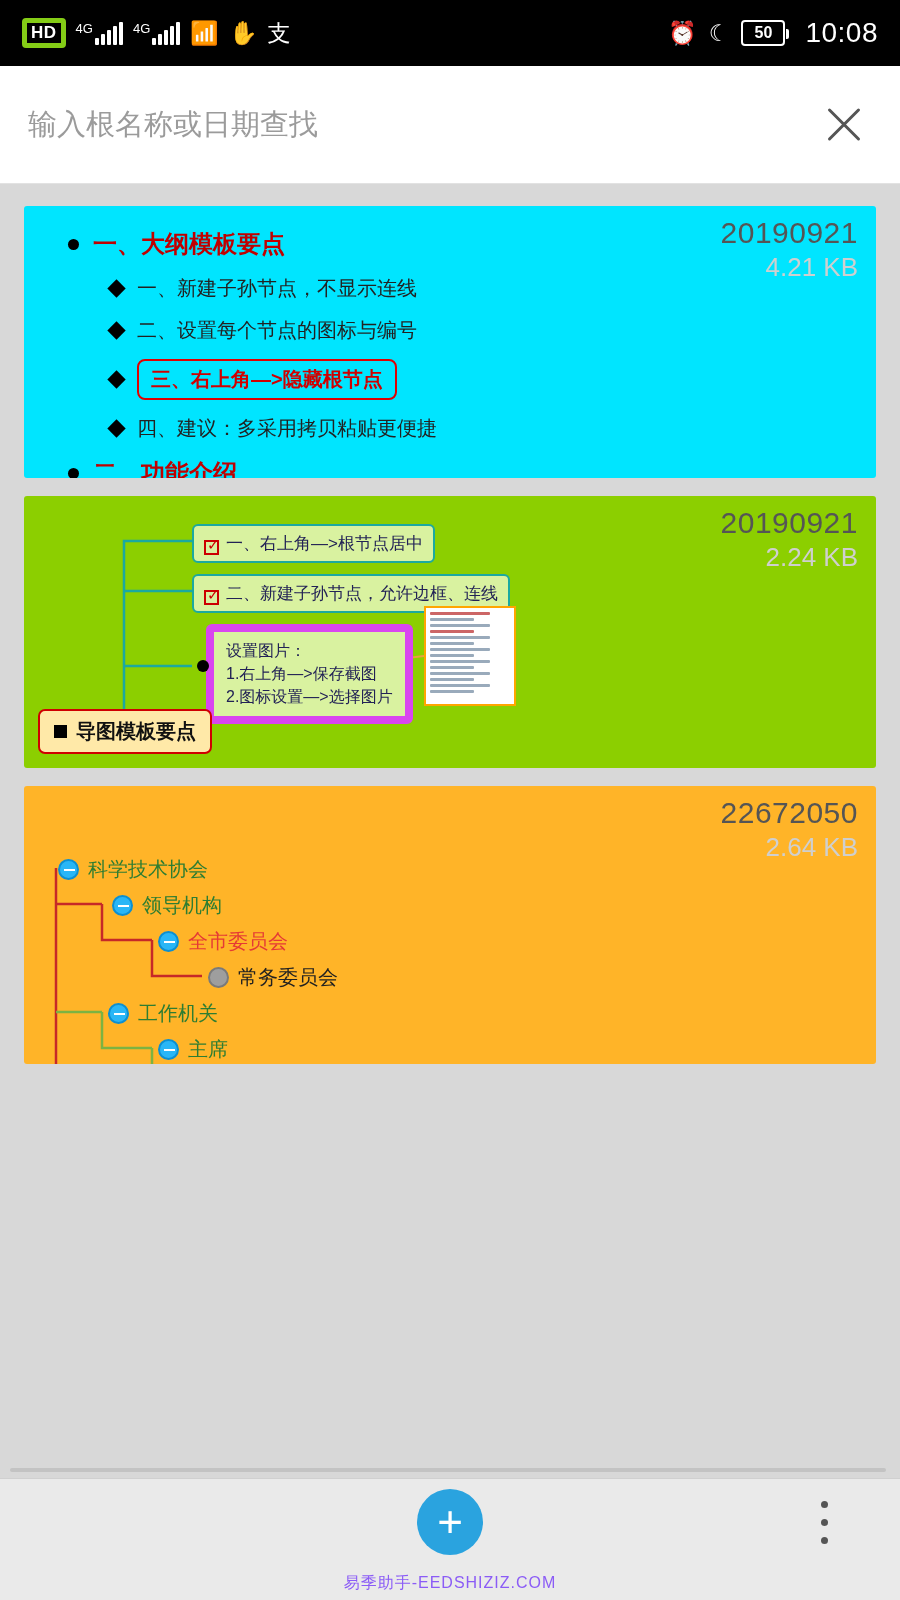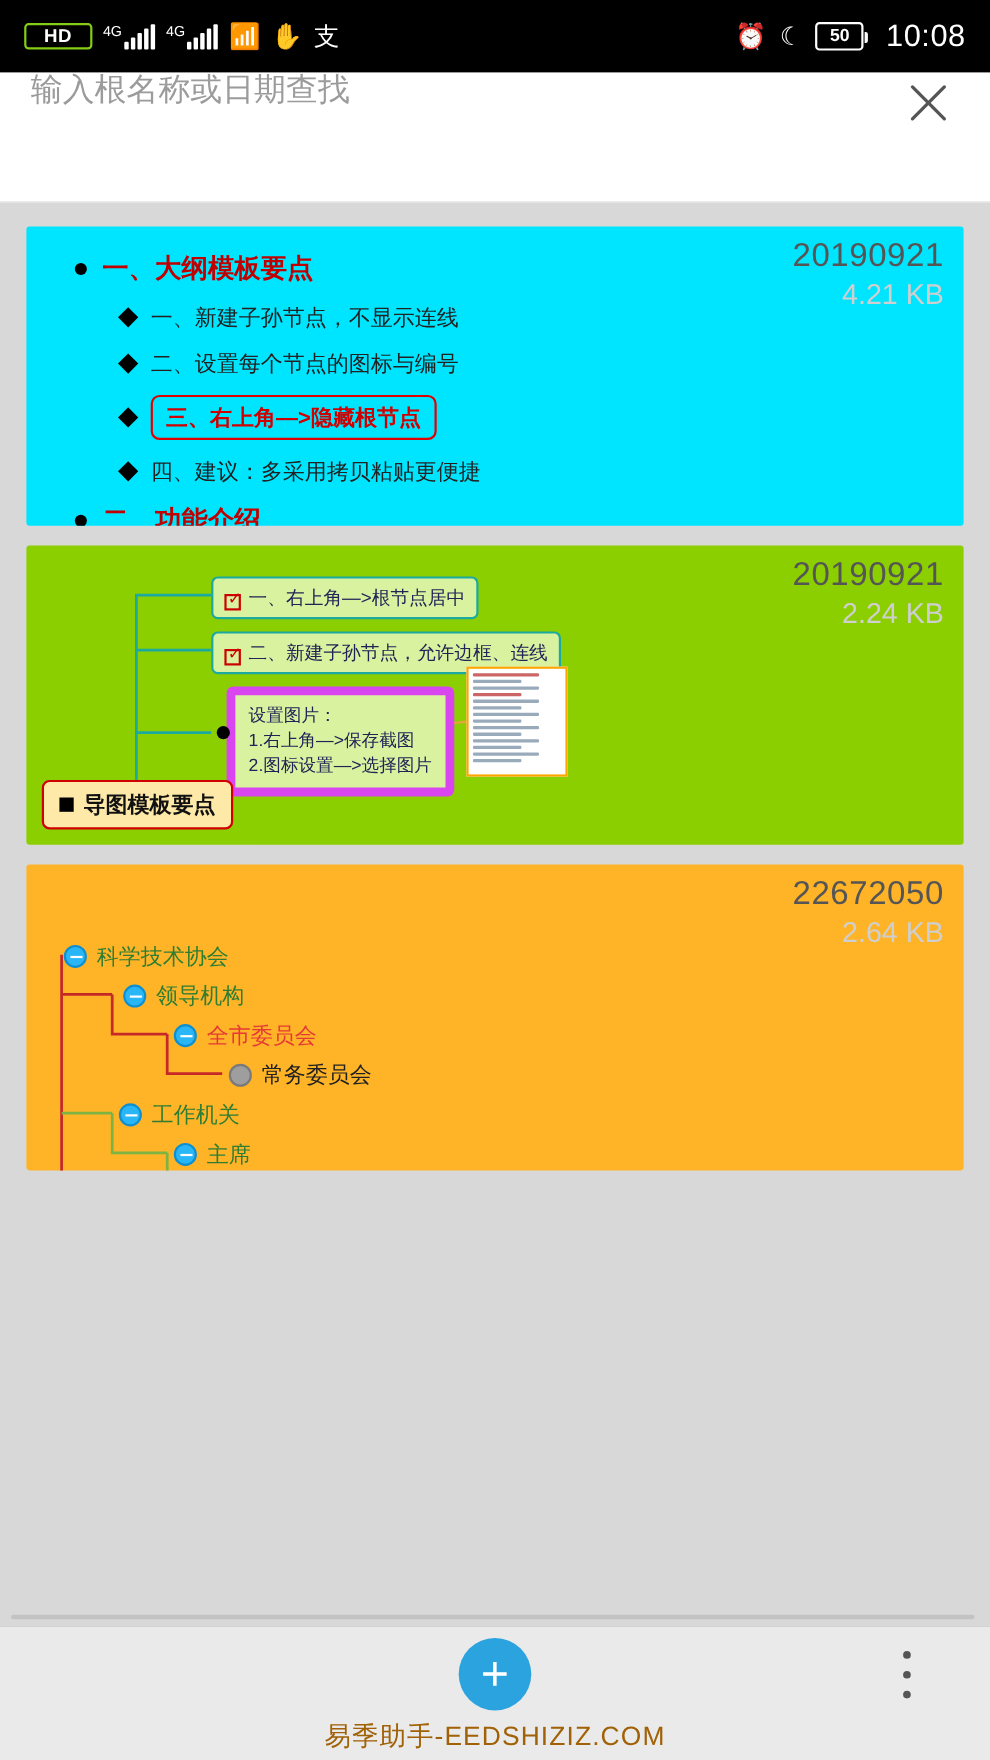--- a/index.html
+++ b/index.html
@@ -13,23 +13,23 @@
   
   .statusbar {
     height: 66px; width: 100%;
     background: #000; color: #fff;
     display: flex; align-items: center;
     padding: 0 22px;
   }
   .sb-left { display: flex; align-items: center; gap: 10px; flex: 1; }
   .sb-right { display: flex; align-items: center; gap: 12px; }
   .hd-badge {
-    border: 2px solid #84cc16; border-radius: 4px;
+    border: 5px solid #84cc16; border-radius: 4px;
     font-size: 17px; font-weight: bold;
-    padding: 1px 16px; letter-spacing: .5px;
+    padding: 1px 4px; letter-spacing: .5px;
     line-height: 1.1;
   }
   .net { display: flex; align-items: flex-end; gap: 2px; }
   .net sup { font-size: 13px; line-height: 1; margin-bottom: 10px; }
   .bars { display: flex; align-items: flex-end; gap: 2px; height: 22px; }
   .bars i { display: block; width: 4px; background: #fff; border-radius: 1px; }
   .bars i:nth-child(1) { height: 7px; }
   .bars i:nth-child(2) { height: 11px; }
   .bars i:nth-child(3) { height: 15px; }
   .bars i:nth-child(4) { height: 19px; }
@@ -44,21 +44,21 @@
   }
   .battery::after {
     content: ""; position: absolute; right: -6px; top: 7px;
     width: 3px; height: 10px; background: #fff; border-radius: 0 2px 2px 0;
   }
   .clock { font-size: 28px; margin-left: 8px; letter-spacing: .5px; }
 
   
   .searchbar {
     height: 118px; background: #fff;
-    display: flex; align-items: flex-start;
+    display: flex; align-items: center;
     padding: 0 28px;
     border-bottom: 1px solid #e2e2e2;
   }
   .search-input {
     flex: 1; border: none; outline: none;
     font-size: 29px; color: #333;
     font-family: "Liberation Sans", sans-serif;
     background: transparent;
   }
   .search-input::placeholder { color: #9b9b9b; }
@@ -189,21 +189,21 @@
     display: flex; align-items: center; justify-content: center;
     font-size: 44px; line-height: 1; font-weight: 300;
   }
   .kebab {
     position: absolute; right: 72px; top: 22px;
     display: flex; flex-direction: column; gap: 11px; align-items: center;
   }
   .kebab i { width: 7px; height: 7px; border-radius: 50%; background: #555; display: block; }
   .watermark {
     position: absolute; left: 50%; bottom: 6px; transform: translateX(-50%);
-    font-size: 24px; color: #a16207; letter-spacing: 1px; white-space: nowrap;
+    font-size: 16px; color: #8b5cf6; letter-spacing: 1px; white-space: nowrap;
   }
   .scrollbar {
     position: absolute; left: 10px; bottom: 128px;
     width: 876px; height: 4px; background: #c3c3c3; border-radius: 2px;
   }
 </style>
 </head>
 <body>
 
 <div class="statusbar">

